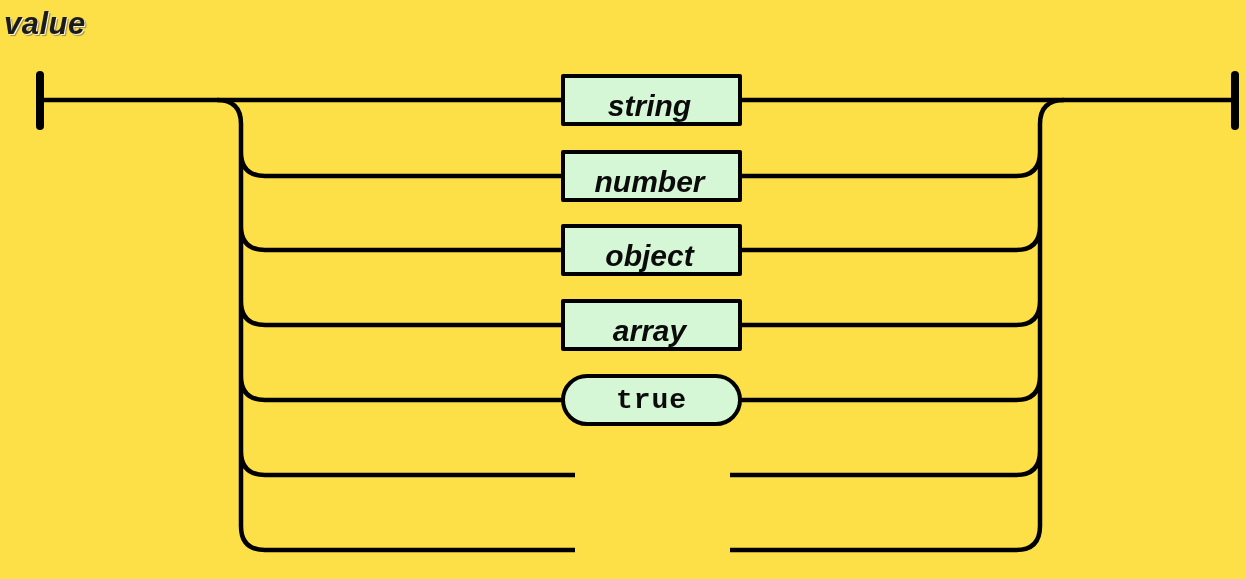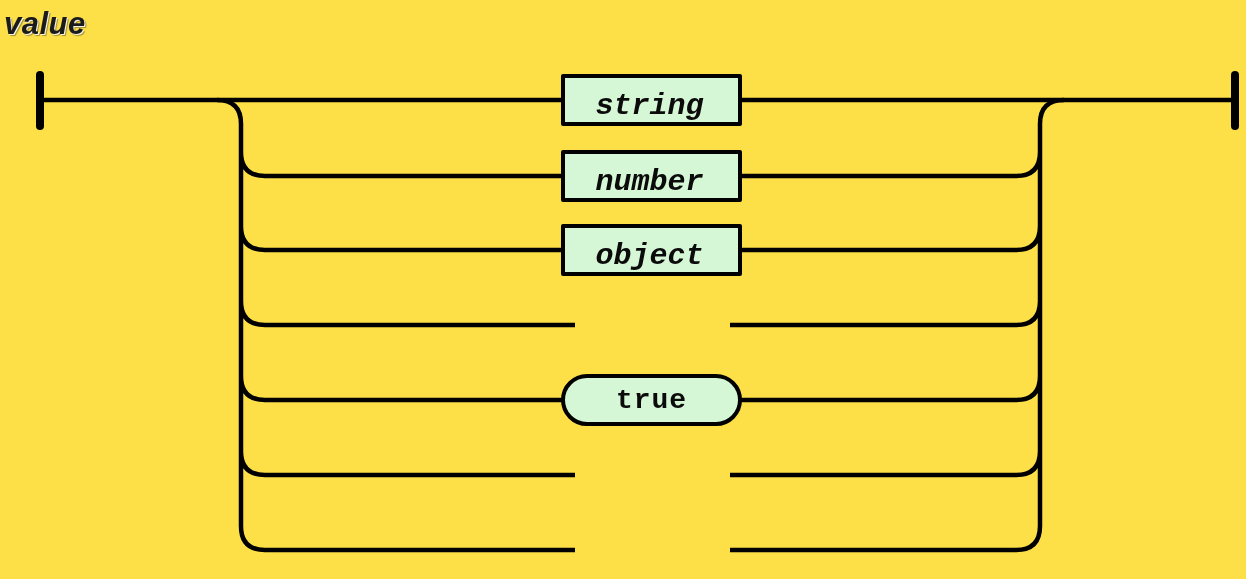--- a/index.html
+++ b/index.html
@@ -44,21 +44,21 @@
     align-items: center;
     justify-content: center;
   }
   .node.rect {
     border-radius: 2px;
   }
   .node.pill {
     border-radius: 26px;
   }
   .node.rect .label {
-    font-family: Liberation Mono, monospace;
+    font-family: Liberation Sans, sans-serif;
     font-style: italic;
     font-weight: 700;
     font-size: 30px;
     color: #0b0b0b;
     padding-right: 4px;
     margin-top: 12px;
   }
   .node.pill .label {
     font-family: "Liberation Mono", "DejaVu Sans Mono", monospace;
     font-weight: 700;
@@ -110,20 +110,23 @@
   </div>
 
   <div class="node rect row-number">
     <span class="label">number</span>
   </div>
 
   <div class="node rect row-object">
     <span class="label">object</span>
   </div>
 
+  <div class="node rect row-array">
+    <span class="label">array</span>
+  </div>
 
   <div class="node pill row-true">
     <span class="label">true</span>
   </div>
 
 
 
 </div>
 
 </body></html>

